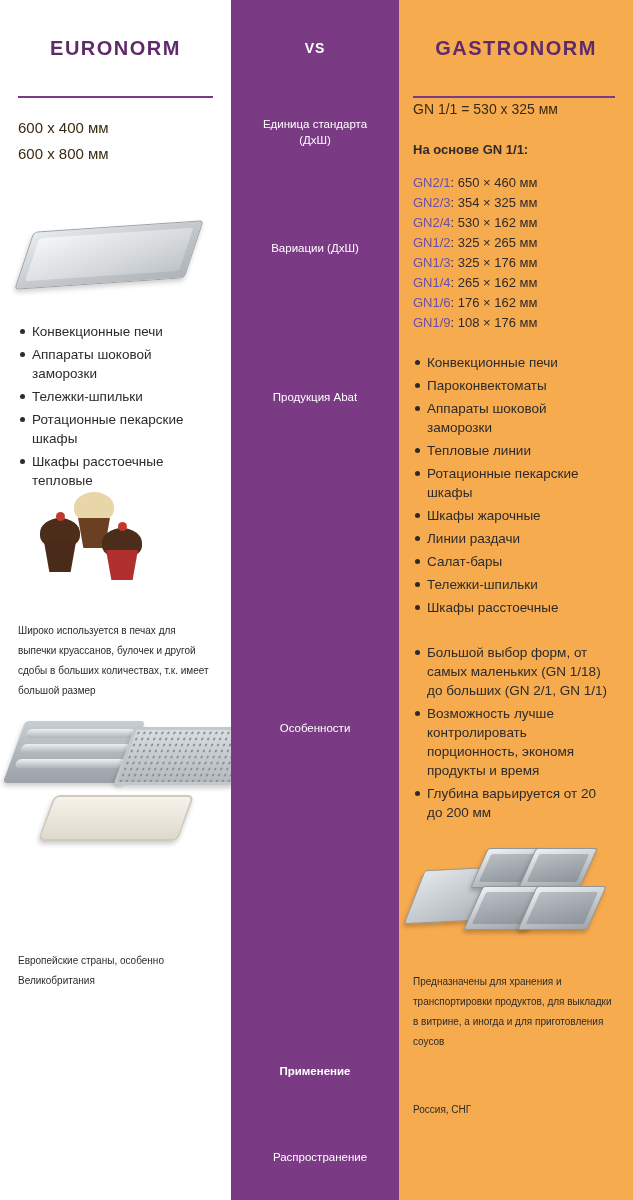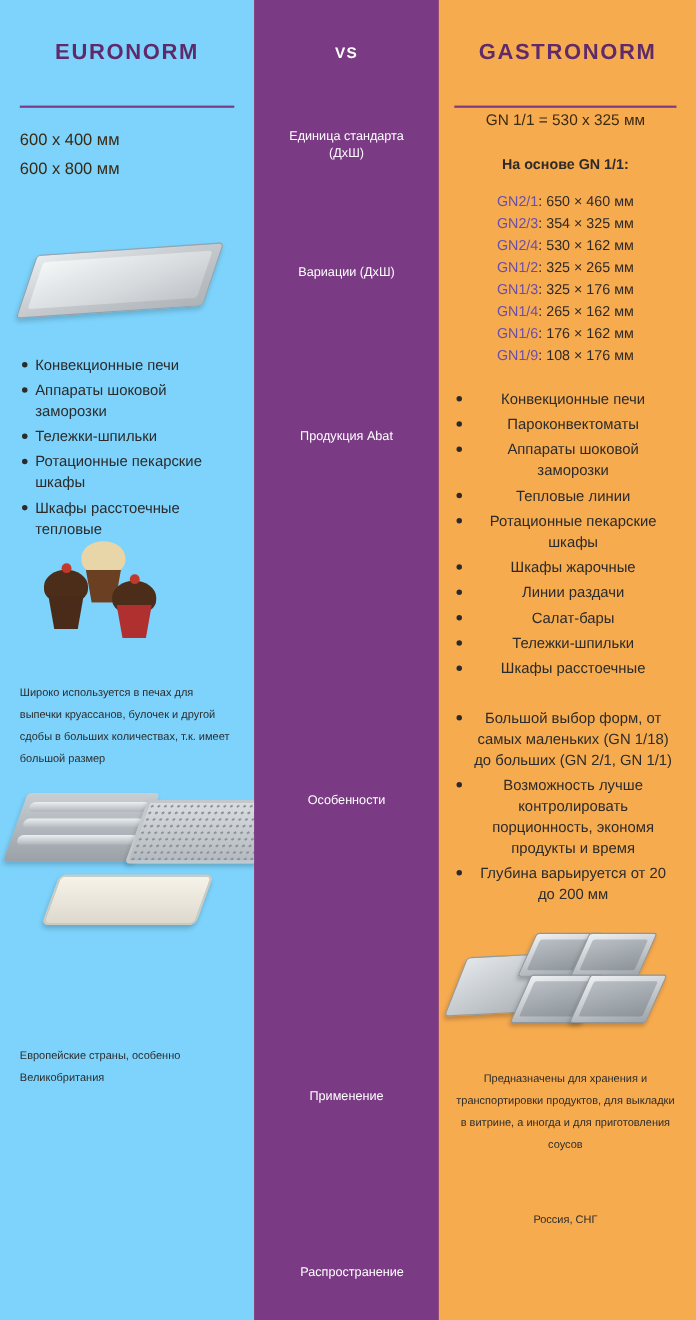--- a/index.html
+++ b/index.html
@@ -11,21 +11,21 @@
   }
   .page {
     position: relative;
     width: 633px;
     height: 1200px;
     display: flex;
     overflow: hidden;
   }
   .col-left {
     width: 231px;
-    background: #7dd3fc;
+    background: #ffffff;
     position: relative;
   }
   .col-mid {
     width: 168px;
     background: #7a3a84;
     position: relative;
   }
   .col-right {
     width: 234px;
     background: #f7ab4f;
@@ -52,21 +52,21 @@
   }
   .rule {
     height: 2px;
     background: #7a3a84;
     margin: 0 18px;
   }
   .col-right .rule { margin: 0 18px 0 14px; }
 
   
   .blk { padding: 0 18px; }
-  .col-right .blk { padding: 0 18px 0 14px; text-align: center; }
+  .col-right .blk { padding: 0 18px 0 14px; }
 
   .sizes {
     padding-top: 18px;
     font-size: 15px;
     line-height: 24px;
     color: #3b2a12;
   }
   .sizes div { margin-bottom: 2px; }
 
   .gn-unit {
@@ -314,21 +314,21 @@
       <div>Единица стандарта</div>
       <div>(ДхШ)</div>
     </div>
 
     <div class="mid-label" style="top:240px;">Вариации (ДхШ)</div>
 
     <div class="mid-label" style="top:389px;">Продукция Abat</div>
 
     <div class="mid-label" style="top:720px;">Особенности</div>
 
-    <div class="mid-label" style="top:989px;">Применение</div>
+    <div class="mid-label" style="top:1063px;font-weight:bold;">Применение</div>
 
     <div class="mid-label" style="top:1149px;padding-left:20px;">Распространение</div>
   </div>
 
   <div class="col-right">
     <div class="hdr">
       <div class="hdr-title">GASTRONORM</div>
     </div>
     <div class="rule"></div>
 

